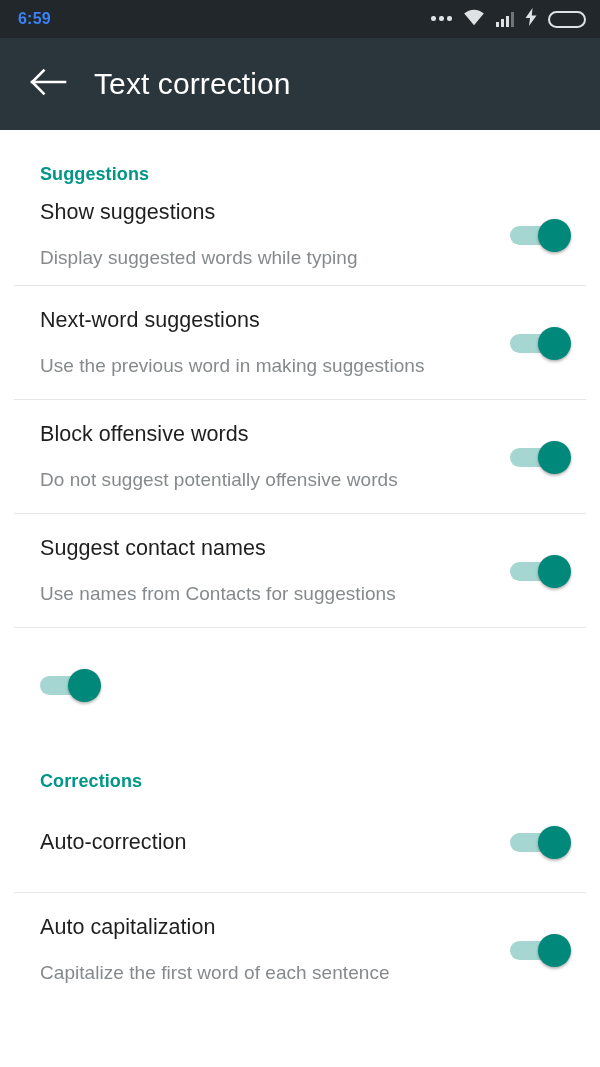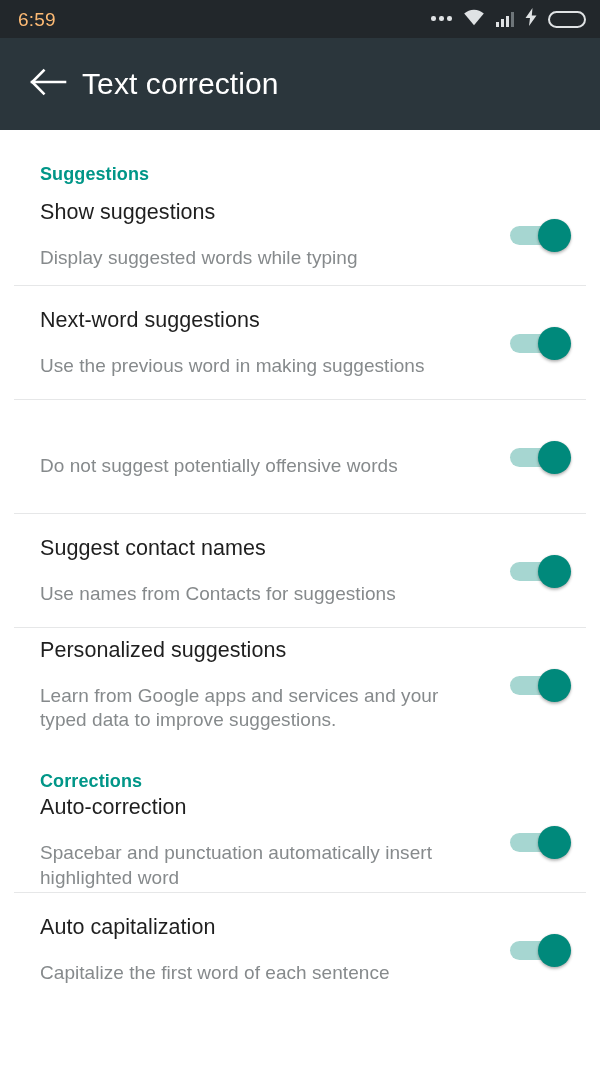--- a/index.html
+++ b/index.html
@@ -19,24 +19,25 @@
   .status-bar {
     position: relative;
     height: 38px;
     background: #22272b;
     display: flex;
     align-items: center;
     padding: 0 14px 0 18px;
     box-sizing: border-box;
   }
   .status-time {
-    color: #fdba74;
-    font-size: 19px;
+    color: #3b82f6;
+    font-size: 16px;
     letter-spacing: 0.2px;
     line-height: 1;
+    font-weight: bold;
   }
   .status-icons {
     margin-left: auto;
     display: flex;
     align-items: center;
     gap: 11px;
   }
   .icon-dots {
     display: flex;
     gap: 3.5px;
@@ -97,21 +98,21 @@
     height: 50px;
     display: flex;
     align-items: center;
     justify-content: center;
     flex: 0 0 auto;
   }
   .app-title {
     color: #ffffff;
     font-size: 30px;
     font-weight: normal;
-    margin-left: 8px;
+    margin-left: 20px;
     letter-spacing: 0.1px;
     white-space: nowrap;
   }
 
   
   .content {
     position: relative;
     background: #ffffff;
     height: 937px;
     overflow: hidden;
@@ -254,20 +255,21 @@
     </div>
     <div class="switch">
       <span class="track"></span>
       <span class="thumb"></span>
     </div>
   </div>
   <div class="divider"></div>
 
   <div class="row">
     <div class="row-texts">
+      <div class="row-title">Block offensive words</div>
       <div class="row-sub">Do not suggest potentially offensive words</div>
     </div>
     <div class="switch">
       <span class="track"></span>
       <span class="thumb"></span>
     </div>
   </div>
   <div class="divider"></div>
 
   <div class="row">
@@ -276,36 +278,31 @@
       <div class="row-sub">Use names from Contacts for suggestions</div>
     </div>
     <div class="switch">
       <span class="track"></span>
       <span class="thumb"></span>
     </div>
   </div>
   <div class="divider"></div>
 
   <div class="row">
-    <div class="row-texts">
-      <div class="row-title">Personalized suggestions</div>
-      <div class="row-sub">Learn from Google apps and services and your typed data to improve suggestions.</div>
-    </div>
     <div class="switch">
       <span class="track"></span>
       <span class="thumb"></span>
     </div>
   </div>
 
   <div class="section-header corrections">Corrections</div>
 
   <div class="row first-in-section">
     <div class="row-texts">
       <div class="row-title">Auto-correction</div>
-      <div class="row-sub">Spacebar and punctuation automatically insert highlighted word</div>
     </div>
     <div class="switch">
       <span class="track"></span>
       <span class="thumb"></span>
     </div>
   </div>
   <div class="divider"></div>
 
   <div class="row">
     <div class="row-texts">

